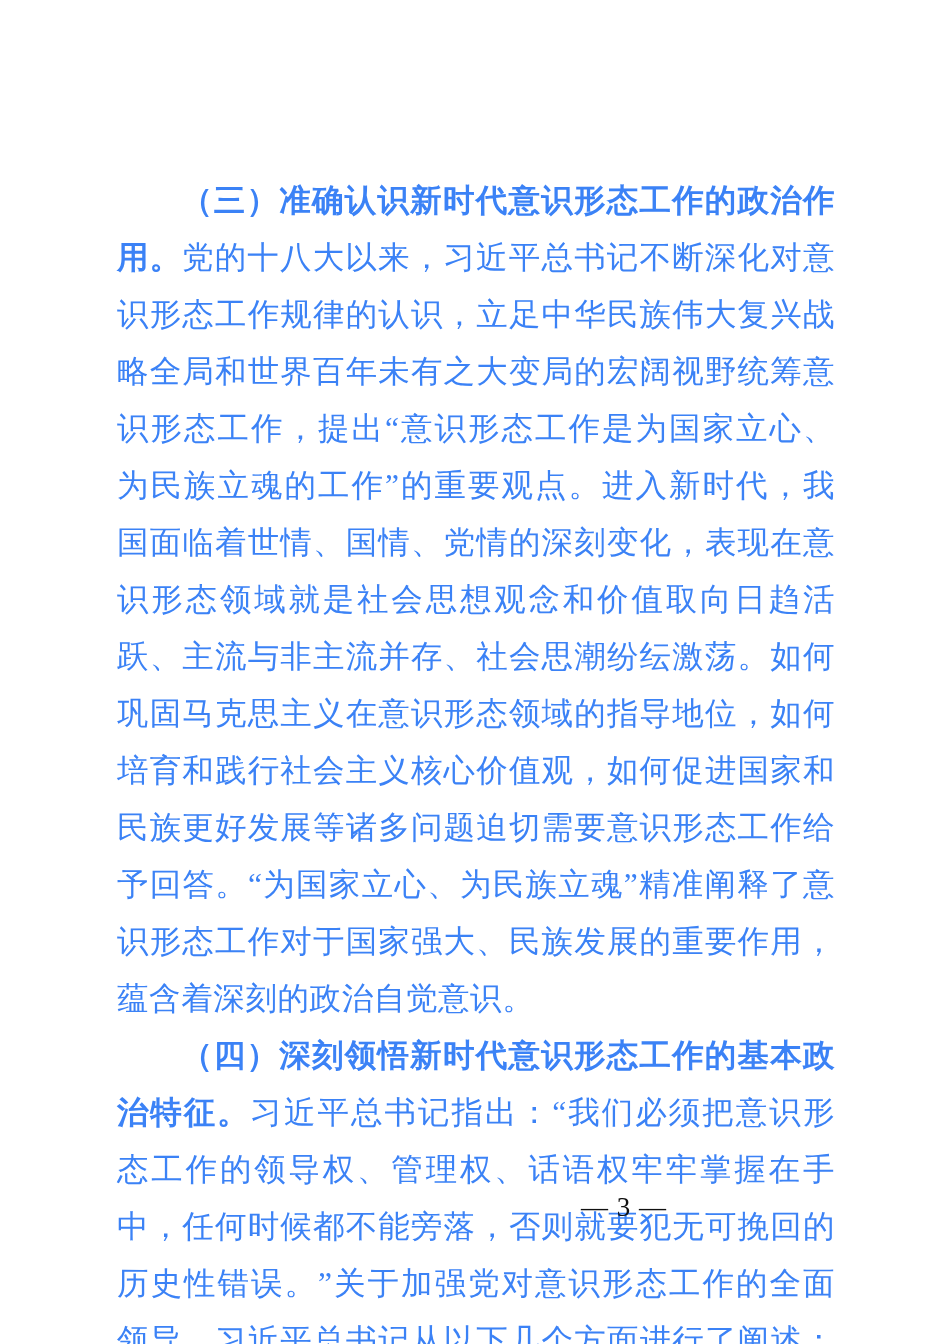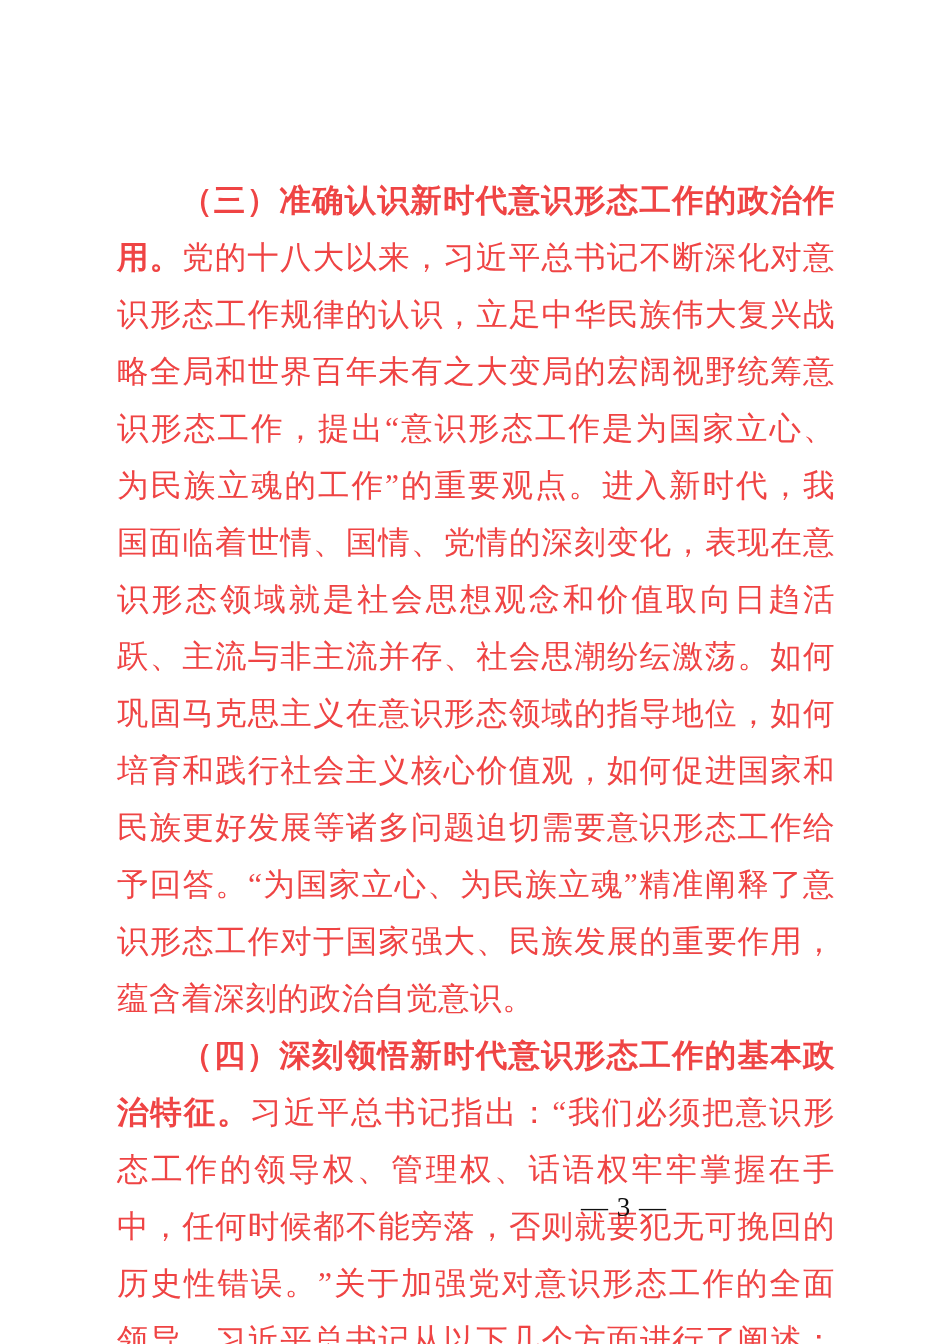--- a/index.html
+++ b/index.html
@@ -22,21 +22,21 @@
   .content {
     position: absolute;
     left: 117px;
     top: 172px;
     width: 718px;
   }
   .para {
     margin: 0;
     font-size: 31.5px;
     line-height: 57px;
-    color: #ef4444;
+    color: #3b82f6;
     text-align: justify;
     text-justify: inter-character;
     letter-spacing: 0.6px;
     text-indent: 64px;
     font-family: "Liberation Serif", "DejaVu Serif", serif;
   }
   .para + .para {
     margin-top: 0;
   }
   .hd {

